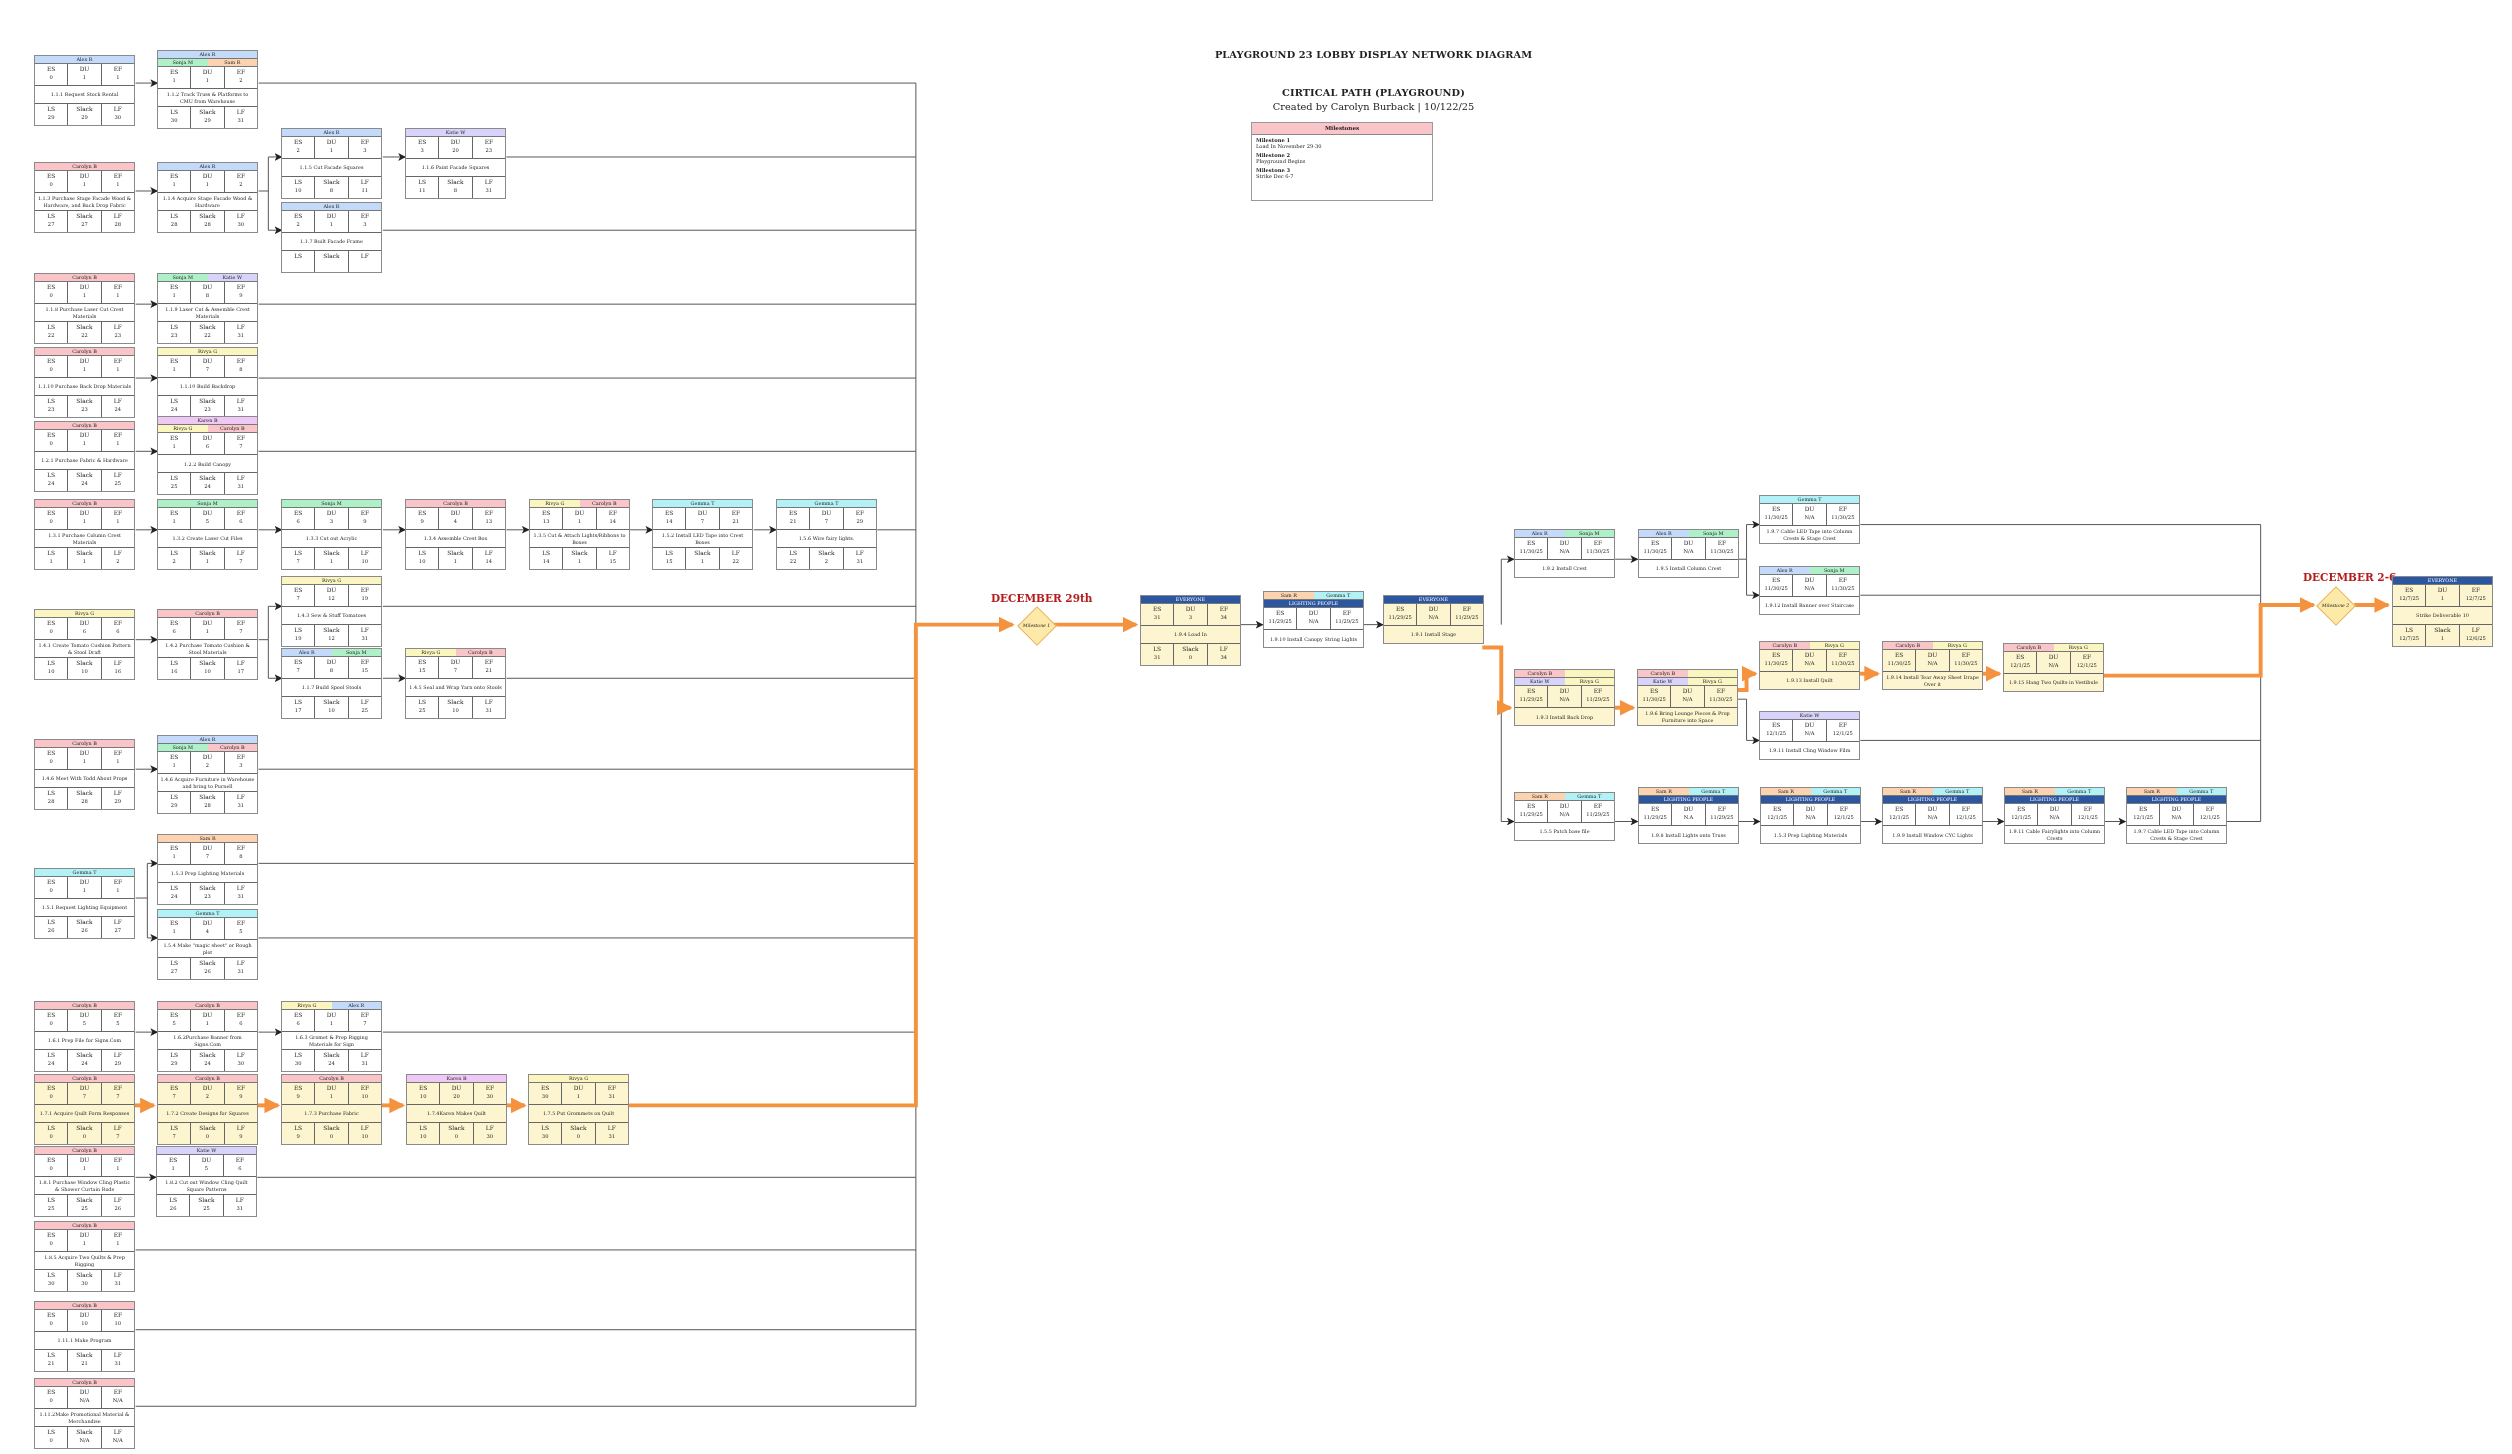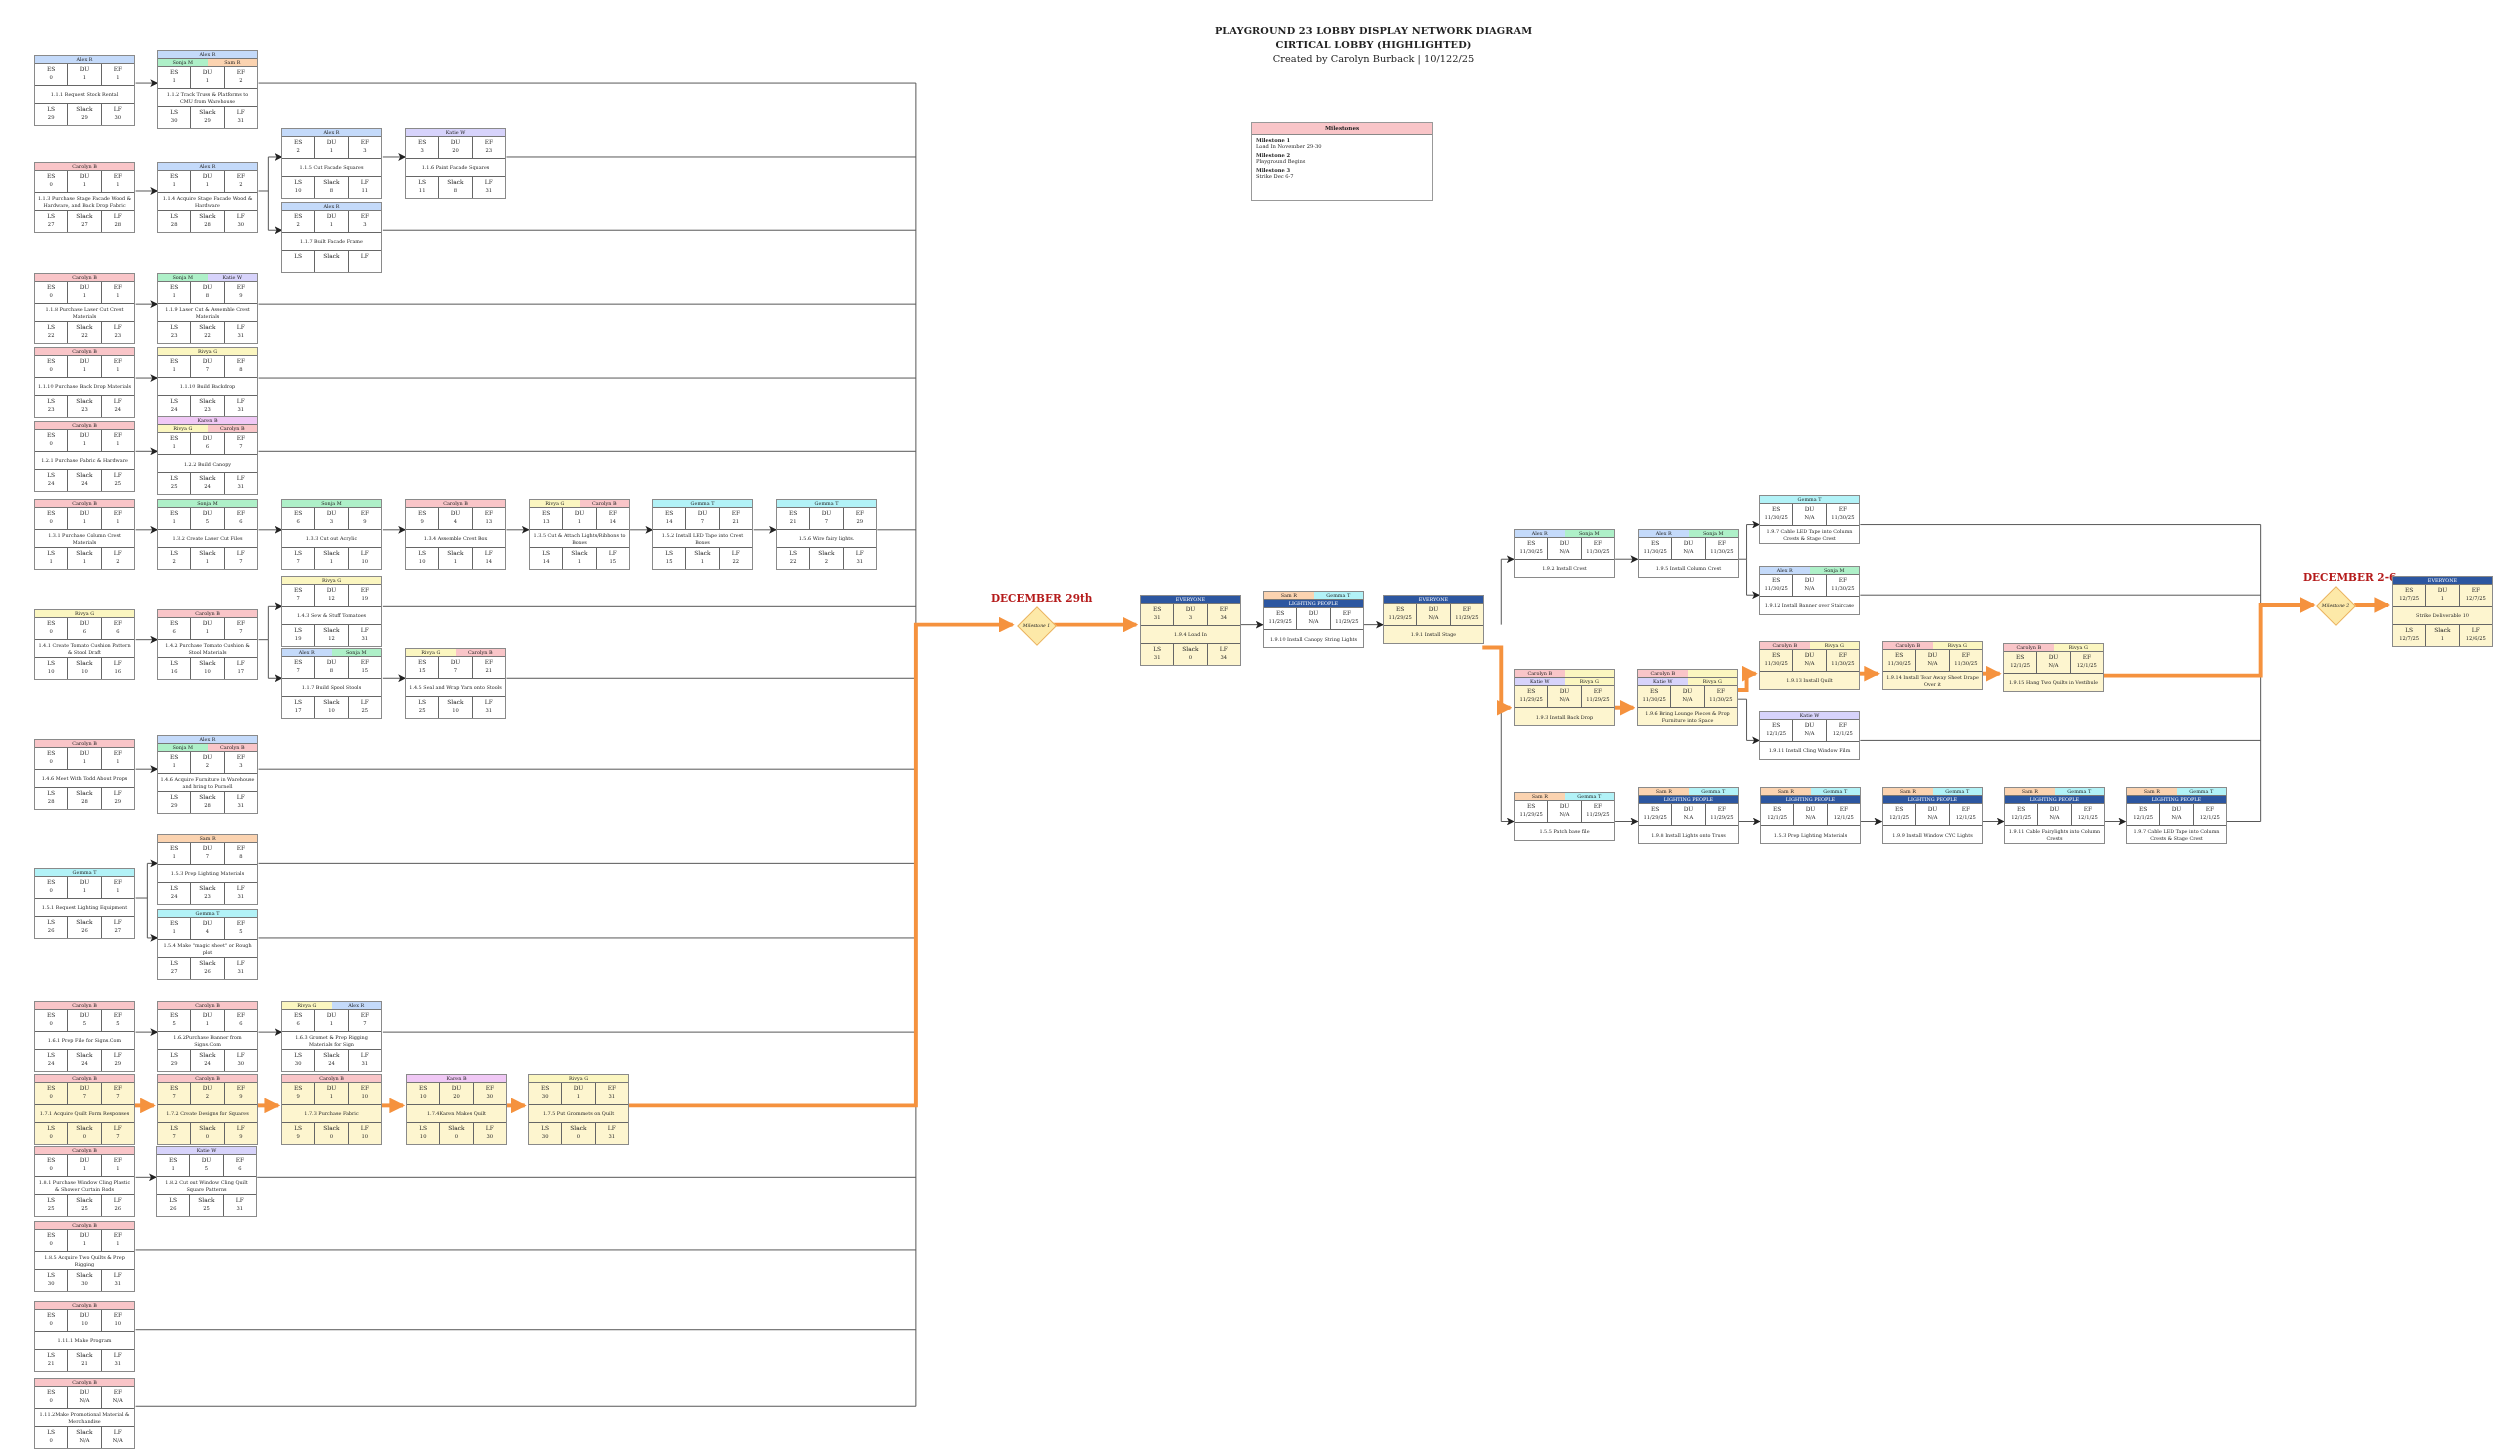--- a/index.html
+++ b/index.html
@@ -1,18 +1,18 @@
 <!DOCTYPE html>
 <html style="font-size:10.5px"><head>
 <meta charset="utf-8">
 <style>
   html,body{margin:0;padding:0;background:#ffffff;}
   body{width:2512px;height:1454px;position:relative;overflow:hidden;font-family:"DejaVu Serif","Liberation Serif",serif;color:#222;}
   .title-block{position:absolute;left:1210px;top:23.6px;width:327px;text-align:center;line-height:14.4px;}
-  .title-line{font-size:9.8px;font-weight:bold;letter-spacing:0.1px;}
+  .title-line{font-size:9.8px;font-weight:bold;letter-spacing:0.1px;margin-top:24px;}
   .subtitle-line{font-size:9.8px;}
   #wires{position:absolute;left:0;top:0;width:2512px;height:1454px;pointer-events:none;}
   .node{position:absolute;width:101px;border:1px solid #8a8a8a;background:#fff;box-sizing:border-box;font-size:5.2px;}
   .node.crit{background:#fdf5cf;}
   .hdr{display:flex;height:7.2px;border-bottom:0.7px solid #777;}
   .hdr span{flex:1;text-align:center;font-size:4.9px;line-height:7.2px;white-space:nowrap;overflow:hidden;}
   .row3{display:flex;height:21px;border-bottom:1px solid #666;}
   .row3 .cell{flex:1;text-align:center;border-right:1px solid #666;padding-top:2px;box-sizing:border-box;}
   .row3 .cell:last-child{border-right:none;}
   .row3 .k{font-size:5.9px;line-height:7.9px;}
@@ -31,21 +31,21 @@
   .diamond-wrap{position:absolute;width:37px;height:37px;}
   .diamond{position:absolute;left:5.2px;top:5.2px;width:26px;height:26px;transform:rotate(45deg);background:#fde9a8;border:1px solid #e9b060;}
   .diamond-label{position:absolute;left:0;top:0;width:37px;height:37px;display:flex;align-items:center;justify-content:center;font-size:4.6px;font-style:italic;}
   .date-label{position:absolute;color:#b51b1b;font-weight:bold;font-size:10.5px;}
 </style>
 </head>
 <body>
 
 <div class="title-block">
   <div class="title-line">PLAYGROUND 23 LOBBY DISPLAY  NETWORK DIAGRAM</div>
-  <div class="title-line">CIRTICAL LOBBY (HIGHLIGHTED)</div>
+  <div class="title-line">CIRTICAL PATH (PLAYGROUND)</div>
   <div class="subtitle-line">Created by Carolyn Burback | 10/122/25</div>
 </div>
 
 <div class="milestones">
   <div class="mh">Milestones</div>
   <div class="mi">
     <div class="mt">Milestone 1</div>
     <div>Load In November 29-30</div>
   </div>
   <div class="mi">

